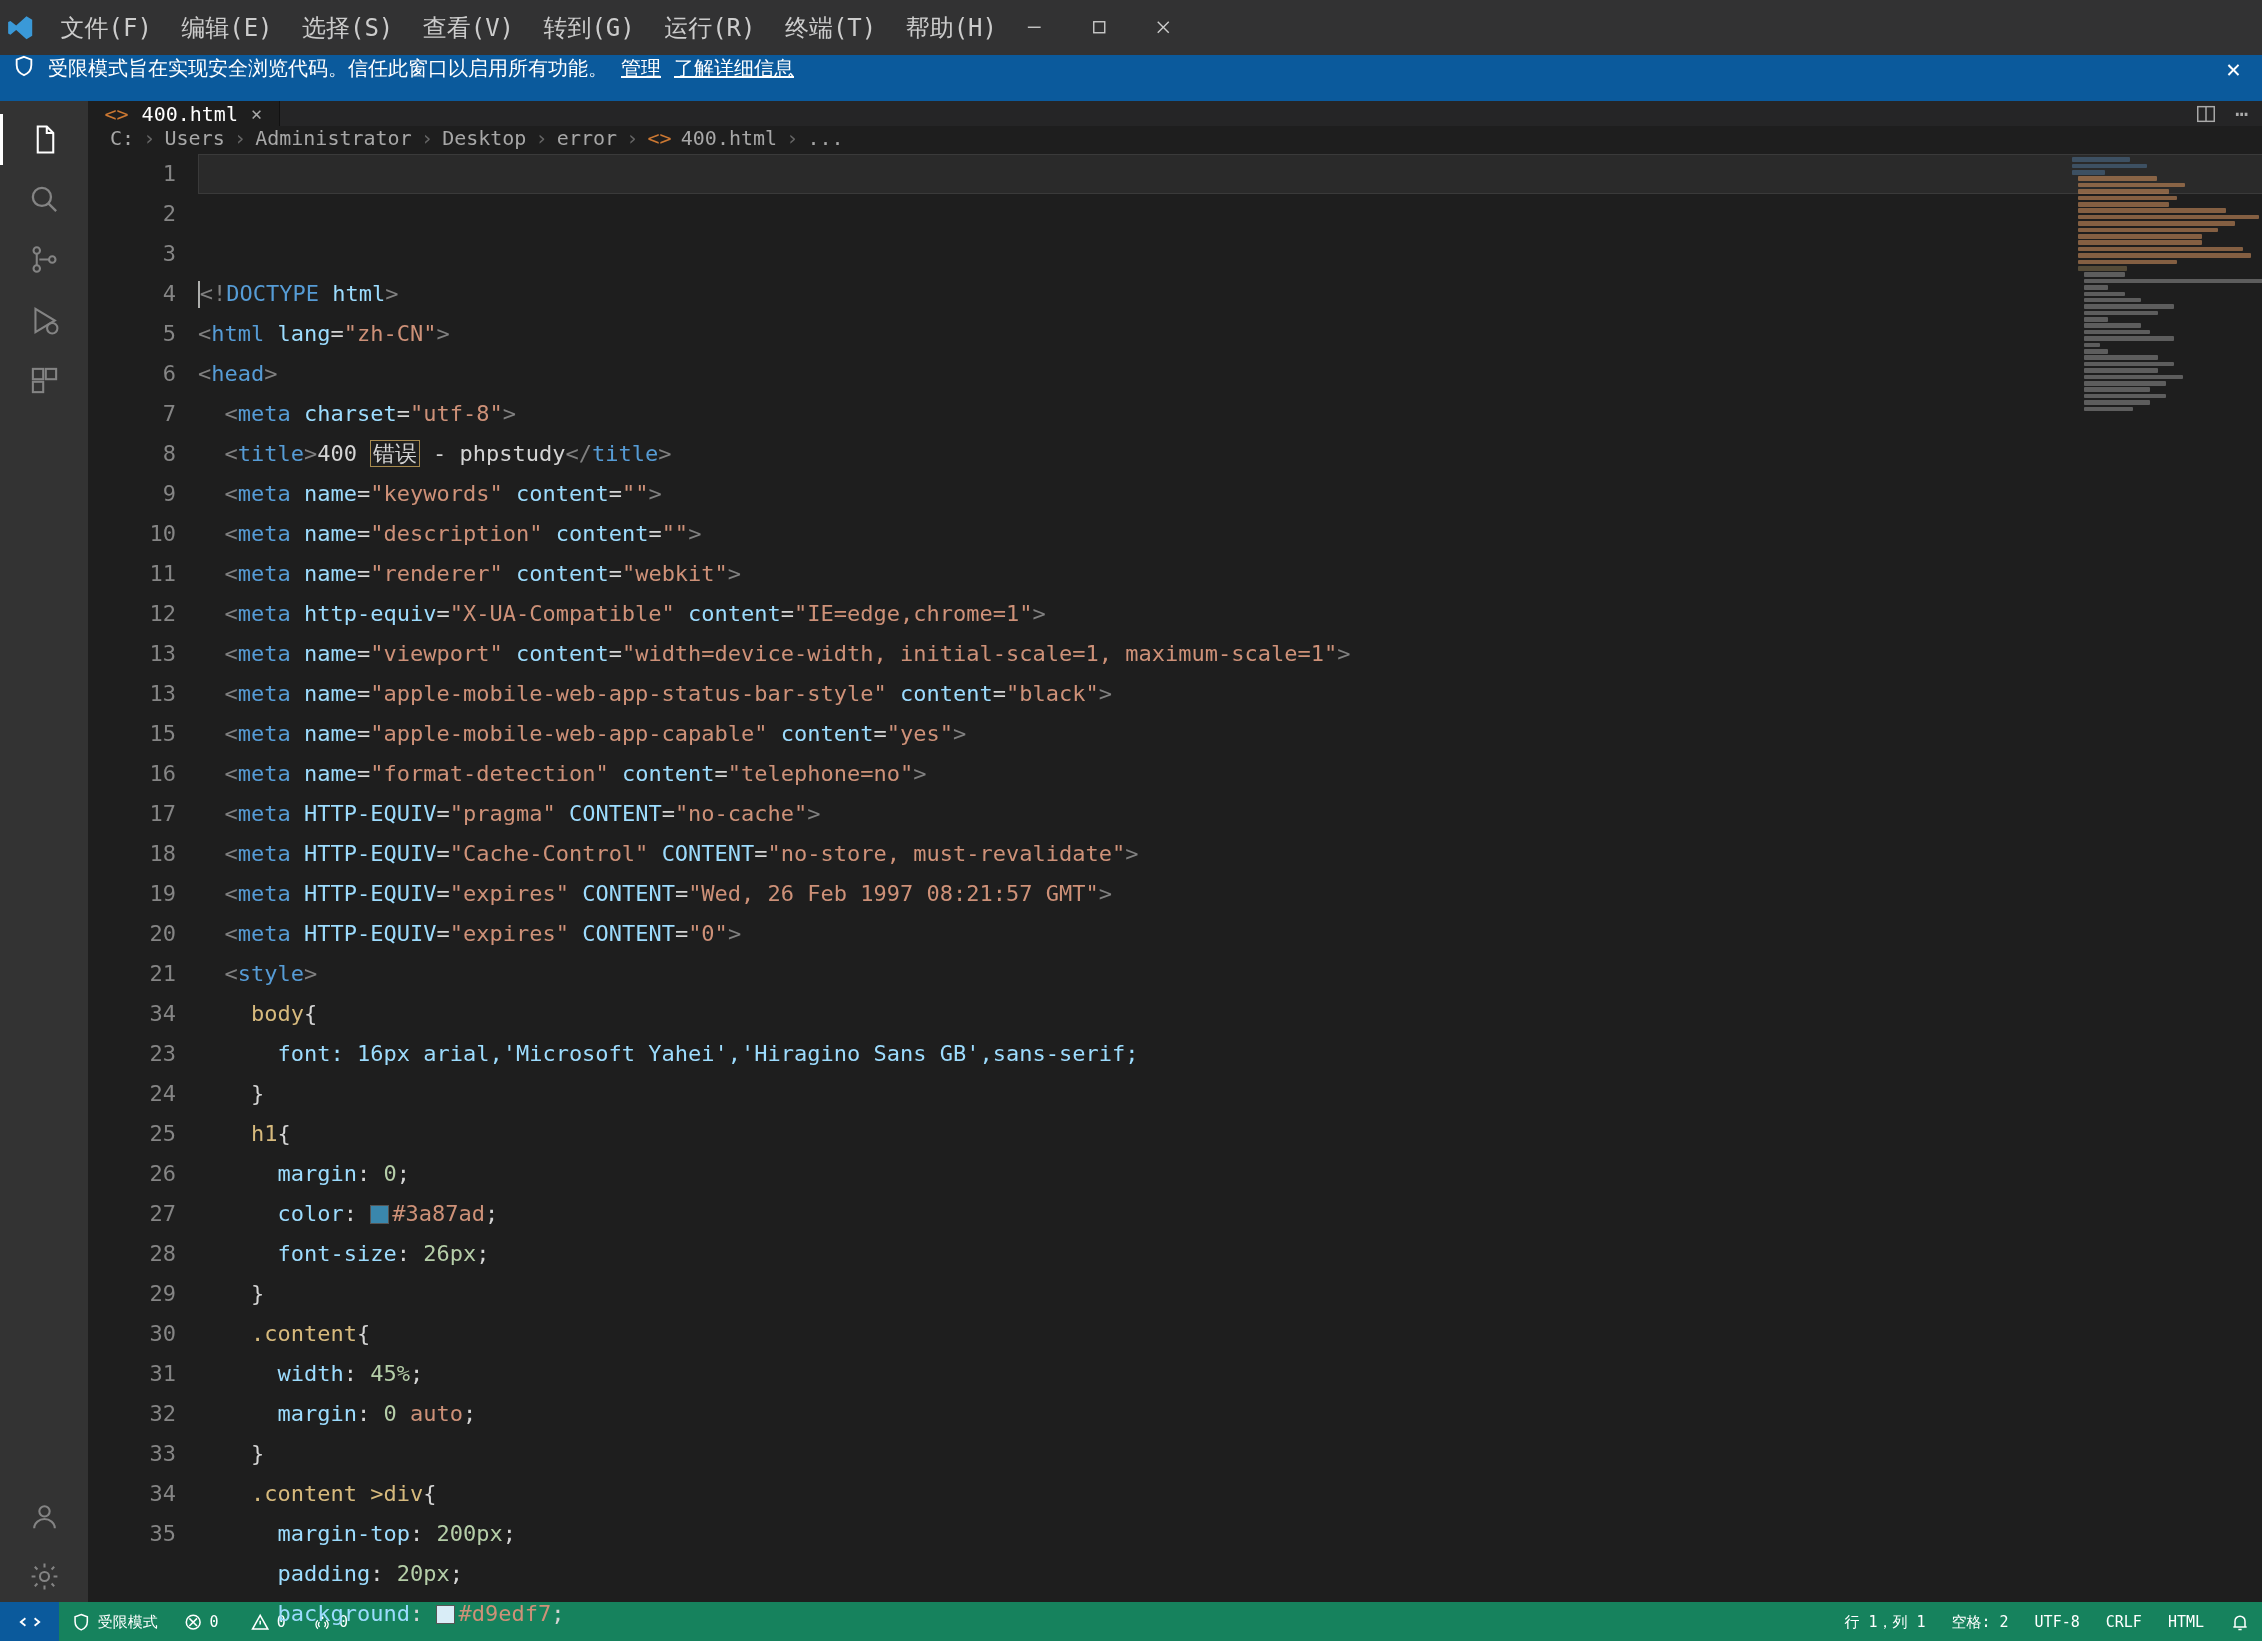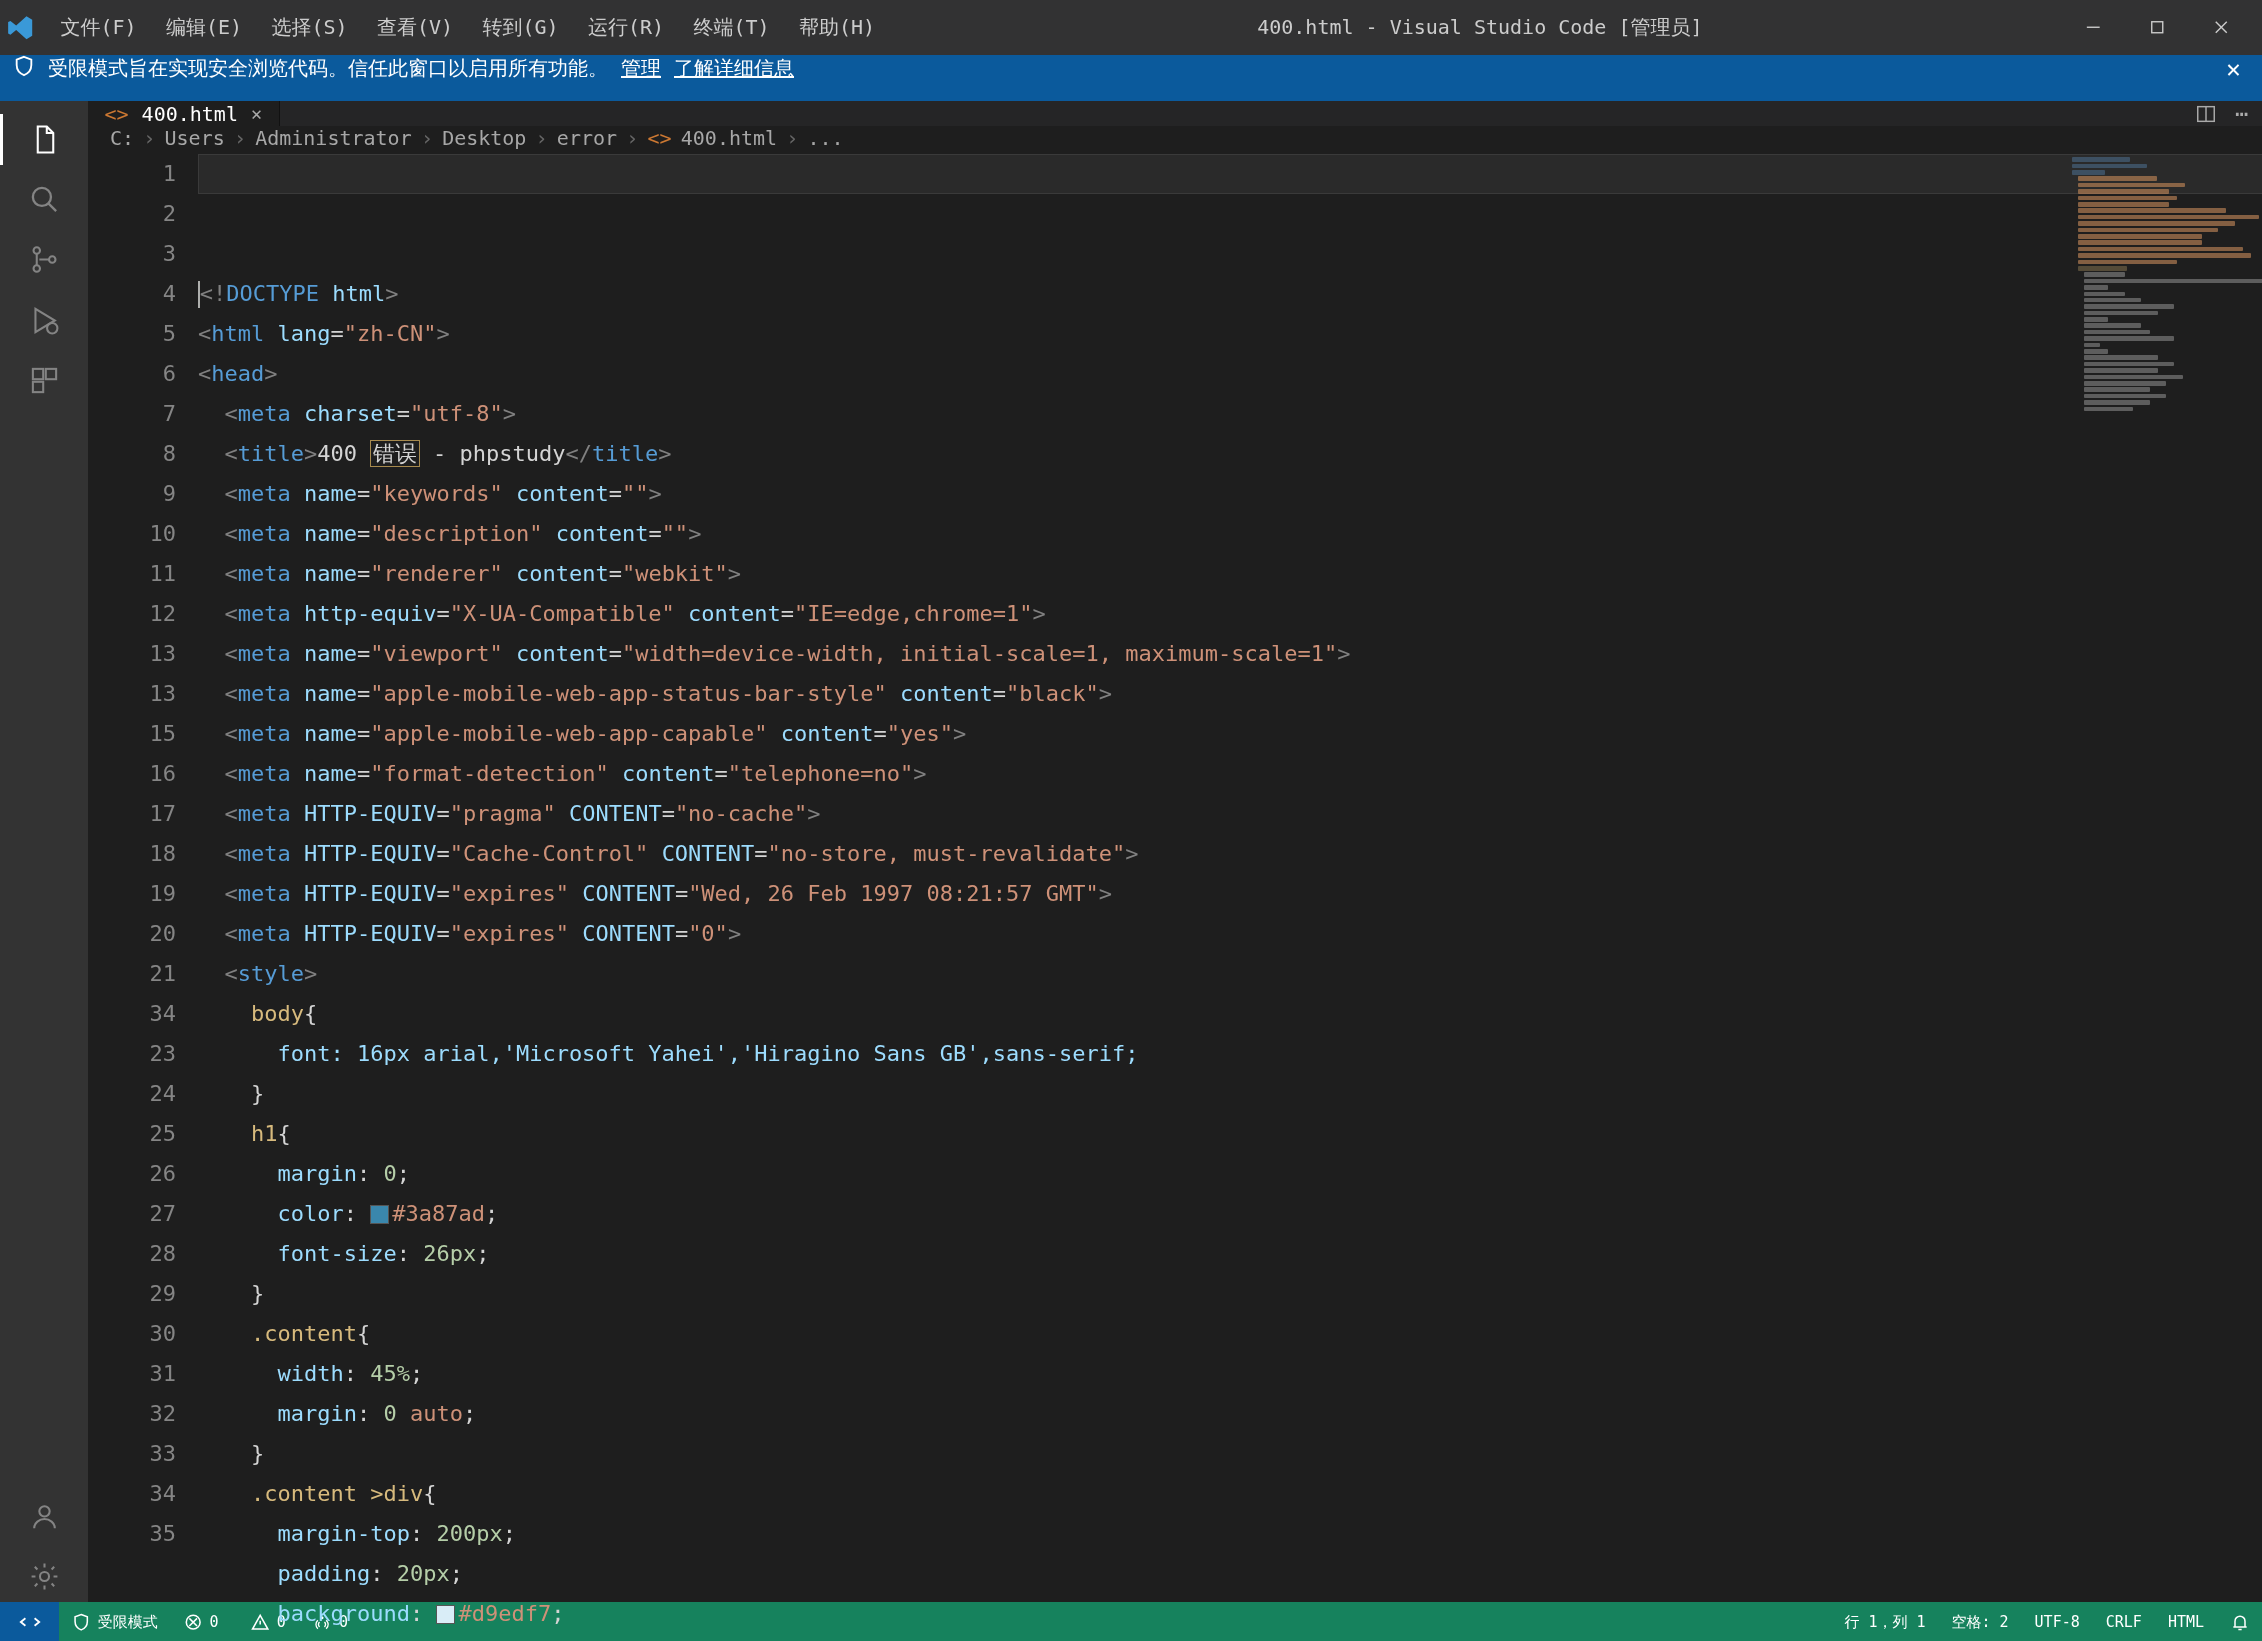--- a/index.html
+++ b/index.html
@@ -1,19 +1,19 @@
 <!DOCTYPE html>
 <html style="font-size:14.7px"><head>
 <meta charset="utf-8">
 <style>
 *{margin:0;padding:0;box-sizing:border-box;font-family:Consolas,'Microsoft Yahei',monospace}
 body{background:#1e1e1e;color:#ccc;overflow:hidden;width:2263px;height:1642px;font-size:20px}
 .titlebar{height:55px;background:#323233;display:flex;align-items:center;padding:0 7.3px}
 .titlebar .menu{display:flex;gap:0}
-.titlebar .menu-item{padding:7.3px 14.7px;color:#ccc;font-size:20px}
+.titlebar .menu-item{padding:7.3px 14.7px;color:#ccc;font-size:24px}
 .titlebar .win-title{flex:1;text-align:center;color:#ccc;font-size:20px}
 .titlebar .win-ctl{display:flex;gap:18.4px;padding-right:11px}
 .titlebar .win-ctl span{width:46px;height:37px;display:flex;align-items:center;justify-content:center;font-size:18.4px}
 .vsc-logo{width:27.5px;height:27.5px;margin-right:11px}
 .infobar{height:46px;background:#0b5a9c;display:flex;padding:0 13px;color:#fff;font-size:20px;gap:13px}
 .infobar a{text-decoration:underline}
 .infobar .close-x{margin-left:auto;font-size:24px;padding-right:9.2px}
 .main{display:flex;height:calc(100% - 55px - 46px - 40px)}
 .activity{width:88px;background:#333;display:flex;flex-direction:column;align-items:center;padding-top:13px;gap:9.2px}
 .activity .icon{width:51px;height:51px;display:flex;align-items:center;justify-content:center;color:#848484}
@@ -64,21 +64,20 @@
   <div class="menu">
     <div class="menu-item">文件(F)</div>
     <div class="menu-item">编辑(E)</div>
     <div class="menu-item">选择(S)</div>
     <div class="menu-item">查看(V)</div>
     <div class="menu-item">转到(G)</div>
     <div class="menu-item">运行(R)</div>
     <div class="menu-item">终端(T)</div>
     <div class="menu-item">帮助(H)</div>
   </div>
-  <div class="win-title">400.html - Visual Studio Code [管理员]</div>
   <div class="win-ctl">
     <span>
         <svg width="16.5" height="16.5" viewBox="0 0 18 18">
           <line x1="2" y1="9" x2="16" y2="9" stroke="#ccc" stroke-width="1.5"></line>
         </svg>
       </span>
     <span>
         <svg width="16.5" height="16.5" viewBox="0 0 18 18">
           <rect x="3" y="3" width="12" height="12" fill="none" stroke="#ccc" stroke-width="1.5"></rect>
         </svg>

